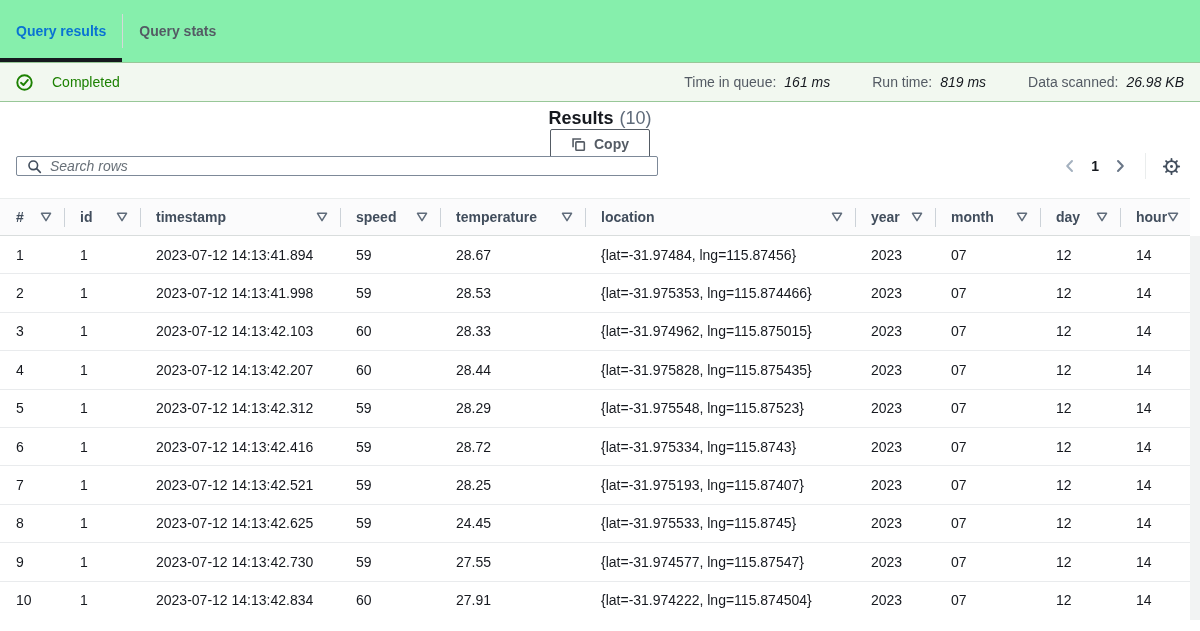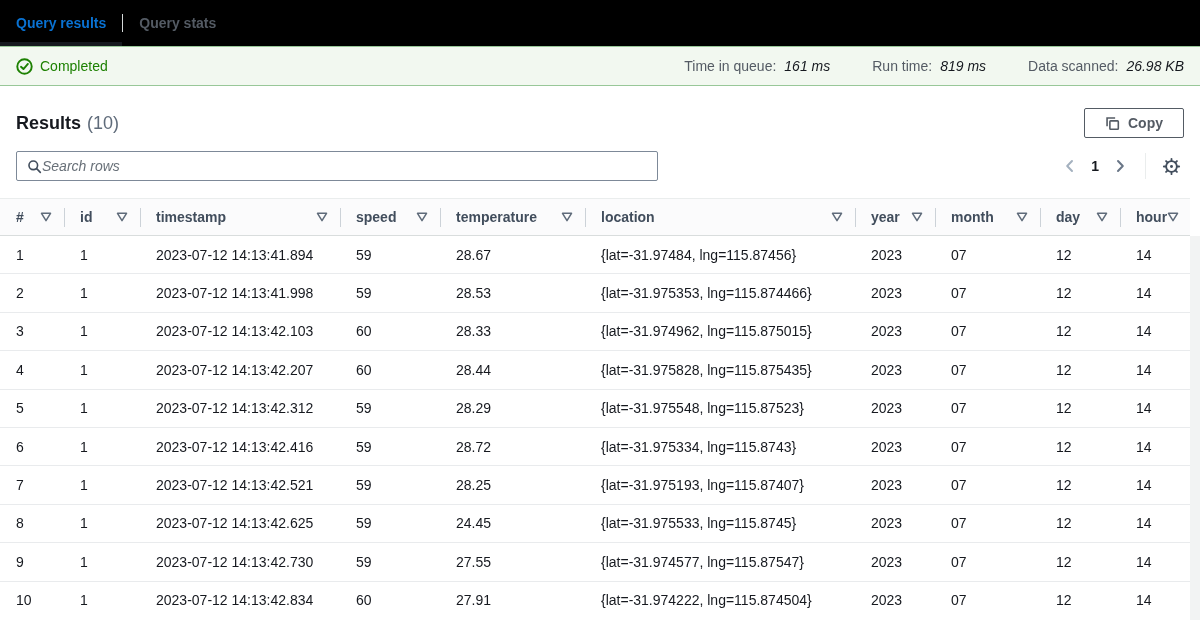--- a/index.html
+++ b/index.html
@@ -6,52 +6,52 @@
   html,body { background:#ffffff; }
   body {
     font-family:"Liberation Sans", sans-serif;
     color:#16191f;
     width:1200px; height:631px;
     overflow:hidden;
   }
   .app { width:1200px; height:631px; position:relative; background:#fff; }
 
   
-  .tabs-bar { height:46px; display:flex; align-items:stretch; background:#000000; }
+  .tabs-bar { height:62px; display:flex; align-items:stretch; background:#86efac; }
   .tab { position:relative; display:flex; align-items:center; padding:0 16px;
          font-size:14px; font-weight:bold; color:#545b64; cursor:pointer; }
   .tab.active { color:#0972d3; }
   .tab.active::after { content:""; position:absolute; left:0; right:0; bottom:0; height:4px; background:#16191f; }
   .tab-divider { width:1px; background:#d5d9d9; margin:14px 0; }
 
   
   .status-bar { height:40px; background:#f2f8f0; border-top:1px solid #98c798; border-bottom:1px solid #98c798;
                 display:flex; align-items:center; padding:0 16px; }
-  .status-left { display:flex; align-items:center; gap:7px; color:#1d8102; font-size:14px; }
+  .status-left { display:flex; align-items:center; gap:19px; color:#1d8102; font-size:14px; }
   .status-right { margin-left:auto; display:flex; align-items:center; gap:42px; font-size:14px;text-align:right; }
   .stat { display:flex; align-items:center; gap:8px; }
   .stat .lbl { color:#545b64; }
   .stat .val { color:#16191f;font-style:italic; }
 
   
   .results-header { display:flex; align-items:center; justify-content:space-between;
-                    padding:0 16px; margin-top:22px; height:30px; }
+                    padding:0 16px; margin-top:6px; height:30px;flex-direction:column; }
   .results-title { font-size:18px; }
   .results-title .t { font-weight:bold; color:#16191f; }
   .results-title .c { color:#5f6b7a; font-weight:normal; margin-left:6px; }
   .actions { display:flex; align-items:center; gap:0; }
   .btn { display:flex; align-items:center; gap:8px; height:30px; padding:0 20px;
          background:#fff; border:1px solid #545b64; border-radius:2px;
          font-size:14px; font-weight:bold; color:#545b64; cursor:pointer;
          font-family:"Liberation Sans", sans-serif; }
 
   
   .toolbar { display:flex; align-items:center; justify-content:space-between;
              padding:0 16px; margin-top:12px; height:32px; }
-  .search-box { display:flex; align-items:center; width:642px; height:30px;
+  .search-box { display:flex; align-items:center; gap:8px; width:642px; height:20px;
                 border:1px solid #7d8998; border-radius:2px; background:#fff; padding:0 10px; }
   .search-box input { border:none; outline:none; flex:1; font-size:14px; font-style:italic;
                       color:#16191f; font-family:"Liberation Sans", sans-serif; background:transparent; }
   .search-box input::placeholder { color:#687078; font-style:italic; }
   .pager { display:flex; align-items:center; }
   .pg-btn { background:none; border:none; cursor:pointer; display:flex; align-items:center;
             justify-content:center; width:26px; height:26px; }
   .page-num { font-size:14px; font-weight:bold; color:#16191f; margin:0 8px; }
   .pager-divider { width:1px; height:26px; background:#eaeded; margin:0 12px; }
 

